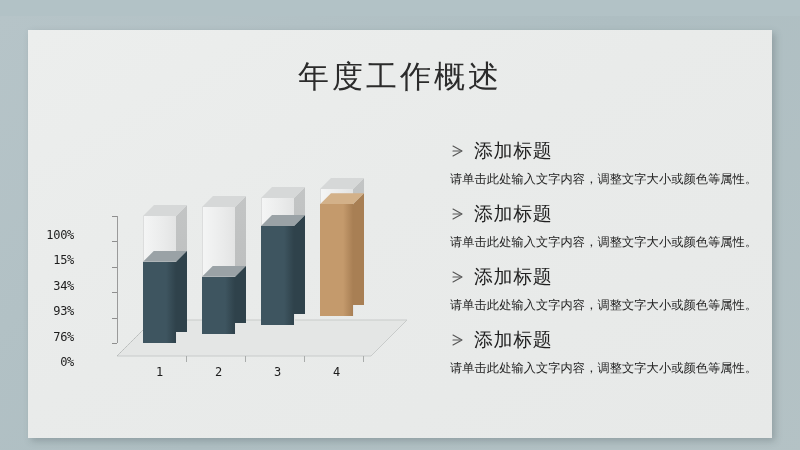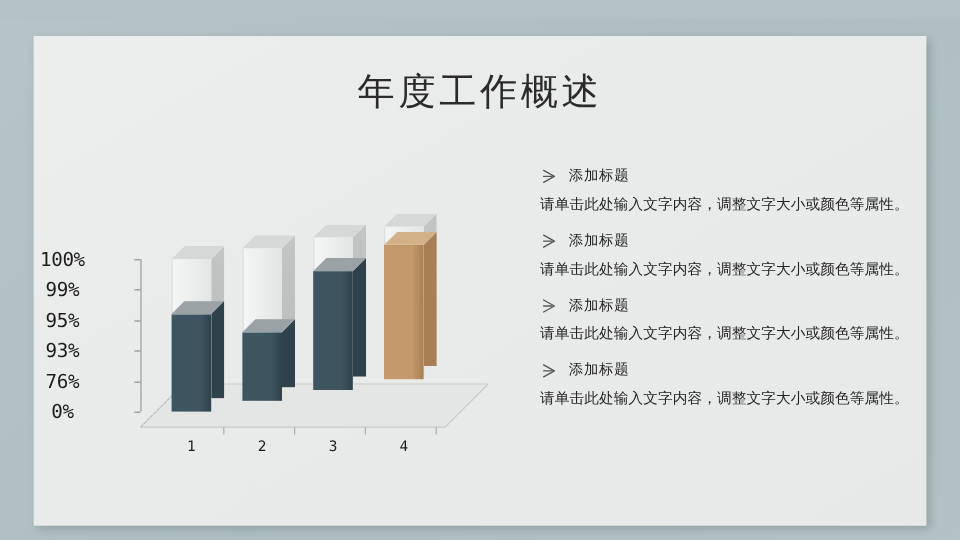--- a/index.html
+++ b/index.html
@@ -47,27 +47,28 @@
     left: 12px;
     top: 150px;
     width: 350px;
     height: 200px;
   }
 
   .y-tick-label {
     position: absolute;
     right: 316px;
     width: 44px;
-    text-align: center;
-    font-size: 16px;
+    text-align: right;
+    font-size: 12px;
     color: #1c1c1c;
     font-family: "DejaVu Sans Mono", "Liberation Mono", monospace;
     letter-spacing: -0.3px;
     transform: translateY(-50%);
     white-space: nowrap;
+    margin-top: 19px;
   }
 
   .y-tick-mark {
     position: absolute;
     left: 72px;
     width: 5px;
     height: 1px;
     background: #8e8e8e;
   }
 
@@ -156,21 +157,21 @@
   .bullet-icon {
     flex: 0 0 auto;
     width: 11px;
     height: 12px;
     position: relative;
     color: #555;
   }
   .bullet-icon svg { display: block; }
 
   .tb-title {
-    font-size: 12px;
+    font-size: 19px;
     color: #1f1f1f;
     font-family: "DejaVu Sans", "Liberation Sans", sans-serif;
     letter-spacing: 0.6px;
     white-space: nowrap;
   }
 
   .tb-body {
     font-size: 12.2px;
     color: #232323;
     font-family: Liberation Serif, serif;
@@ -189,23 +190,23 @@
 
     <div id="chart-area">
       <div id="y-axis-line"></div>
       <div id="y-ticks">
           <div class="y-tick-label" style="top: 163px;">0%</div>
           <div class="y-tick-mark" style="top: 163px;"></div>
           <div class="y-tick-label" style="top: 137.6px;">76%</div>
           <div class="y-tick-mark" style="top: 137.6px;"></div>
           <div class="y-tick-label" style="top: 112.2px;">93%</div>
           <div class="y-tick-mark" style="top: 112.2px;"></div>
-          <div class="y-tick-label" style="top: 86.8px;">95%</div>
+          <div class="y-tick-label" style="top: 86.8px;">34%</div>
           <div class="y-tick-mark" style="top: 86.8px;"></div>
-          <div class="y-tick-label" style="top: 61.4px;">99%</div>
+          <div class="y-tick-label" style="top: 61.4px;">15%</div>
           <div class="y-tick-mark" style="top: 61.4px;"></div>
           <div class="y-tick-label" style="top: 36px;">100%</div>
           <div class="y-tick-mark" style="top: 36px;"></div>
         </div>
       <div id="gridlines">
           <div class="gridline" style="left: 113px; top: 140px; width: 246px;"></div>
         </div>
       <div id="floor">
         <svg width="290" height="44" viewBox="0 0 290 44">
           <polygon points="0,40 36,4 290,4 254,40" fill="#e4e6e5" stroke="#c8cbca" stroke-width="1"></polygon>

